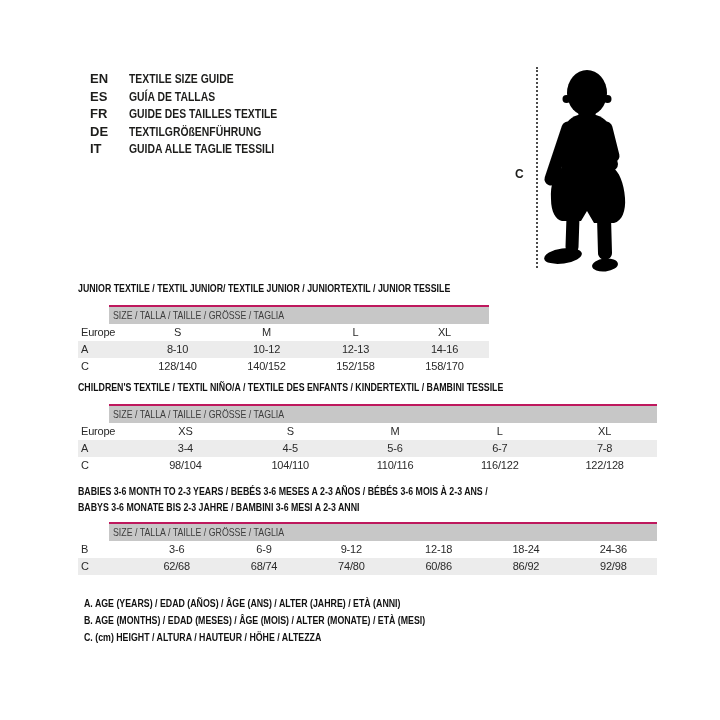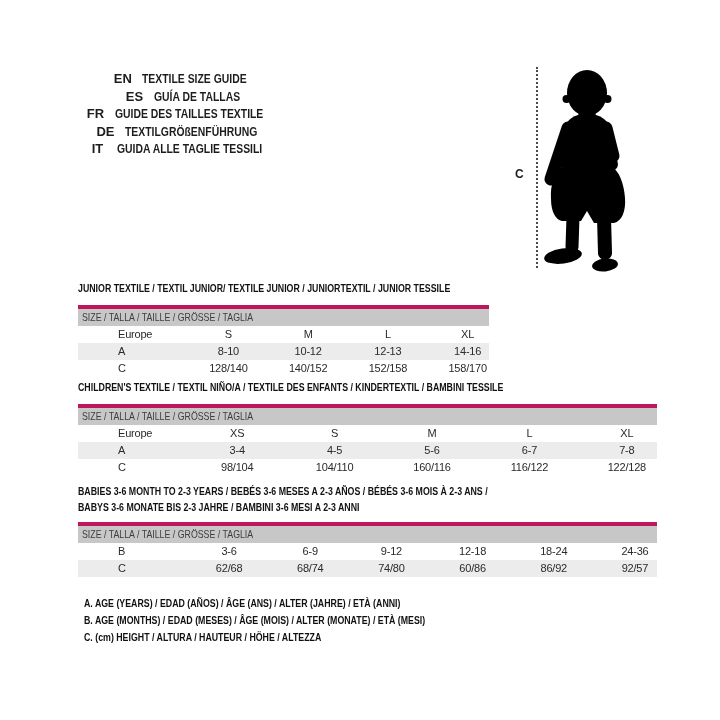--- a/index.html
+++ b/index.html
@@ -3,41 +3,41 @@
 <meta charset="utf-8">
 <style>
   html,body{margin:0;padding:0;}
   body{
     width:720px;height:720px;position:relative;overflow:hidden;
     background:#ffffff;color:#1d1d1b;
     font-family:"Liberation Sans", sans-serif;
   }
   .cx{display:inline-block;transform:scaleX(.8);transform-origin:0 50%;white-space:pre;}
   
-  .langs{position:absolute;left:76px;top:70px;text-align:center;}
+  .langs{position:absolute;left:90px;top:70px;}
   .lang-row{height:17.5px;line-height:17.5px;font-size:13px;font-weight:bold;}
   .lang-row .code{display:inline-block;width:39px;vertical-align:top;}
   
   .measure-line{position:absolute;left:536px;top:67px;height:201px;width:0;border-left:2px dotted #4a4a4a;}
   .c-label{position:absolute;left:515px;top:167px;font-size:12px;font-weight:bold;}
   .fig-svg{position:absolute;left:535px;top:55px;}
   
   .tbl{position:absolute;left:78px;}
   #t0{top:280px;width:411px;}
   #t1{top:379px;width:579px;}
   #t2{top:483px;width:579px;}
   .tbl-title{font-size:11px;font-weight:bold;line-height:16px;color:#111;}
   .tbl-sizebar{
     margin-top:9px;height:17px;line-height:17px;background:#c7c7c7;
-    border-top:4px solid #be185d;padding-left:4px;font-size:11px;color:#3d3d3d;
+    border-top:2px solid #be185d;padding-left:4px;font-size:11px;color:#3d3d3d;margin-left:31px;
   }
   #t2 .tbl-sizebar{margin-top:7px;}
   .row{display:flex;height:17px;line-height:17px;font-size:11px;letter-spacing:-0.2px;color:#2a2a2a;}
   .row.stripe{background:#ececec;}
-  .cell{flex:1;text-align:center;margin-left:37px;}
+  .cell{flex:1;text-align:center;}
   .cell.label{flex:0 0 52px;text-align:left;padding-left:3px;}
   
   .footnotes{position:absolute;left:84px;top:595px;}
   .fn-line{height:17px;line-height:17px;font-size:11px;font-weight:bold;color:#111;}
 </style>
 </head>
 <body>
 
 <div class="langs">
   <div class="lang-row">
@@ -123,21 +123,21 @@
         <span class="cell">3-4</span>
         <span class="cell">4-5</span>
         <span class="cell">5-6</span>
         <span class="cell">6-7</span>
         <span class="cell">7-8</span>
       </div>
       <div class="row">
         <span class="cell label">C</span>
         <span class="cell">98/104</span>
         <span class="cell">104/110</span>
-        <span class="cell">160/116</span>
+        <span class="cell">110/116</span>
         <span class="cell">116/122</span>
         <span class="cell">122/128</span>
       </div>
     </div>
 </div>
 
 <div class="tbl" id="t2">
   <div class="tbl-title"><span class="cx">BABIES 3-6 MONTH TO 2-3 YEARS / BEBÉS 3-6 MESES A 2-3 AÑOS / BÉBÉS 3-6 MOIS À 2-3 ANS /
 BABYS 3-6 MONATE BIS 2-3 JAHRE / BAMBINI 3-6 MESI A 2-3 ANNI</span></div>
   <div class="tbl-sizebar"><span class="cx">SIZE / TALLA / TAILLE / GRÖSSE / TAGLIA</span></div>
@@ -151,21 +151,21 @@
         <span class="cell">18-24</span>
         <span class="cell">24-36</span>
       </div>
       <div class="row stripe">
         <span class="cell label">C</span>
         <span class="cell">62/68</span>
         <span class="cell">68/74</span>
         <span class="cell">74/80</span>
         <span class="cell">60/86</span>
         <span class="cell">86/92</span>
-        <span class="cell">92/57</span>
+        <span class="cell">92/98</span>
       </div>
     </div>
 </div>
 
 <div class="footnotes">
   <div class="fn-line"><span class="cx">A. AGE (YEARS) / EDAD (AÑOS) / ÂGE (ANS) / ALTER (JAHRE) / ETÀ (ANNI)</span></div>
   <div class="fn-line"><span class="cx">B. AGE (MONTHS) / EDAD (MESES) / ÂGE (MOIS) / ALTER (MONATE) / ETÀ (MESI)</span></div>
   <div class="fn-line"><span class="cx">C. (cm) HEIGHT / ALTURA / HAUTEUR / HÖHE / ALTEZZA</span></div>
 </div>
 

